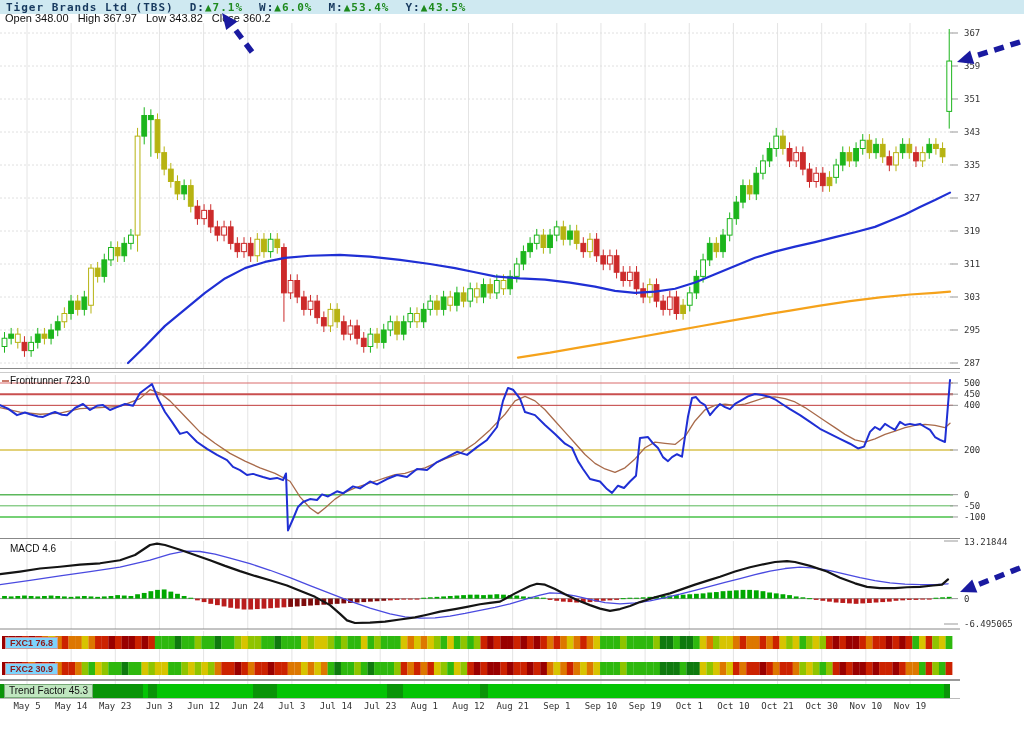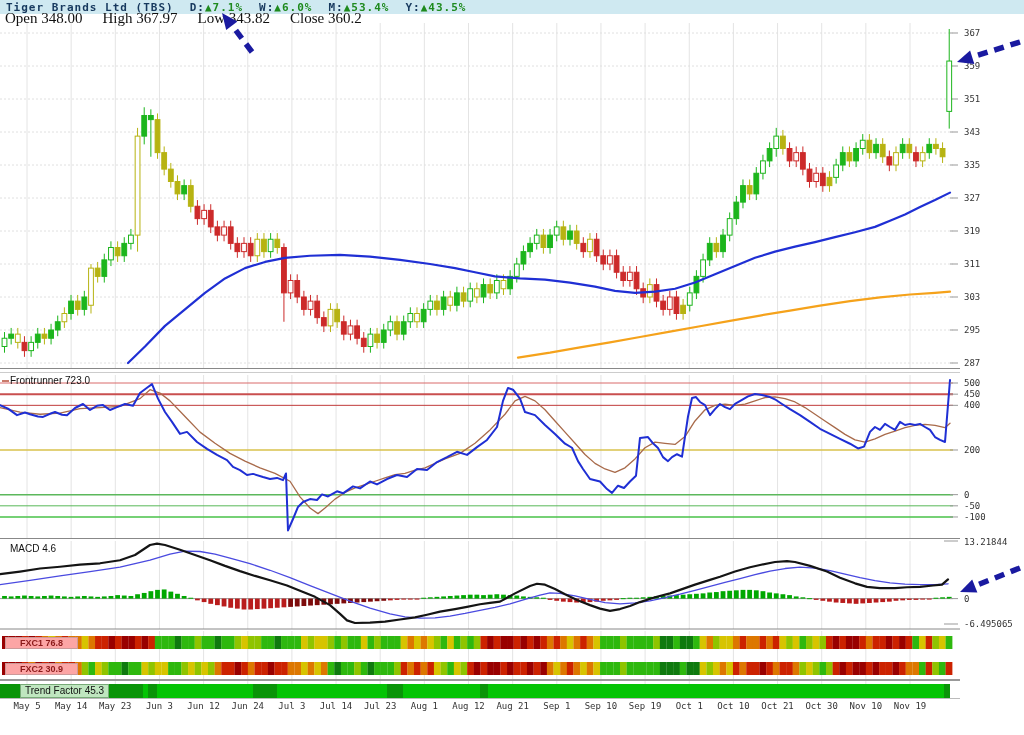--- a/index.html
+++ b/index.html
@@ -3,28 +3,28 @@
 <meta charset="utf-8">
 <style>
   html,body{margin:0;padding:0;background:#fff}
   body{width:1024px;height:735px;position:relative;overflow:hidden;
        font-family:"DejaVu Sans Mono",monospace}
   .header{position:absolute;top:0;left:0;width:1024px;height:14px;background:#cfe9f1;
           display:flex;align-items:center;gap:16px;padding-left:6px;box-sizing:border-box;
           font-size:11px;font-weight:bold;color:#17395e;z-index:3;letter-spacing:1px}
   .stat span{color:#17395e}
   .stat b{color:#1e8a1e;font-weight:bold}
-  .ohlc{position:absolute;top:14px;left:5px;height:9px;display:flex;gap:20px;z-index:3;
-        font-family:Liberation Serif, serif;font-size:15px;color:#111;line-height:9px}
+  .ohlc{position:absolute;top:14px;left:5px;height:9px;display:flex;gap:9px;z-index:3;
+        font-family:Liberation Sans, sans-serif;font-size:11px;color:#111;line-height:9px}
   #chart-svg{position:absolute;top:0;left:0;z-index:4}
   .plabel{position:absolute;z-index:5;font-family:"Liberation Sans",sans-serif;
           font-size:10px;color:#111;white-space:nowrap}
   .fxlabel{position:absolute;z-index:5;font-family:"Liberation Sans",sans-serif;
-           font-size:9px;font-weight:bold;color:#8b1a1a;background:#fca5a5;
-           border:1px solid #cc9999;padding:0 14px;line-height:10px;white-space:nowrap}
+           font-size:9px;font-weight:bold;color:#8b1a1a;background:#7dd3fc;
+           border:1px solid #cc9999;padding:0 4px;line-height:10px;white-space:nowrap}
   .trlabel{position:absolute;z-index:5;font-family:"Liberation Sans",sans-serif;
            font-size:10px;color:#111;background:#bfe6bf;border:1px solid #77aa77;
            padding:0 4px;line-height:12px;white-space:nowrap}
 </style>
 </head>
 <body>
 
 <div class="header">
   <span>Tiger Brands Ltd (TBS)</span>
   <span class="stat"><span>D:</span><b>▲7.1%</b></span>
@@ -991,15 +991,15 @@
 </div>
 <div class="plabel" style="left:10px;top:543px">
   <span>MACD</span>&nbsp;<span>4.6</span>
 </div>
 <div class="fxlabel" style="left:5px;top:637px">
   <span>FXC1</span>&nbsp;<span>76.8</span>
 </div>
 <div class="fxlabel" style="left:5px;top:663px">
   <span>FXC2</span>&nbsp;<span>30.9</span>
 </div>
-<div class="trlabel" style="left:20px;top:684px">
+<div class="trlabel" style="left:4px;top:684px">
   <span>Trend Factor</span>&nbsp;<span>45.3</span>
 </div>
 
 </body></html>

